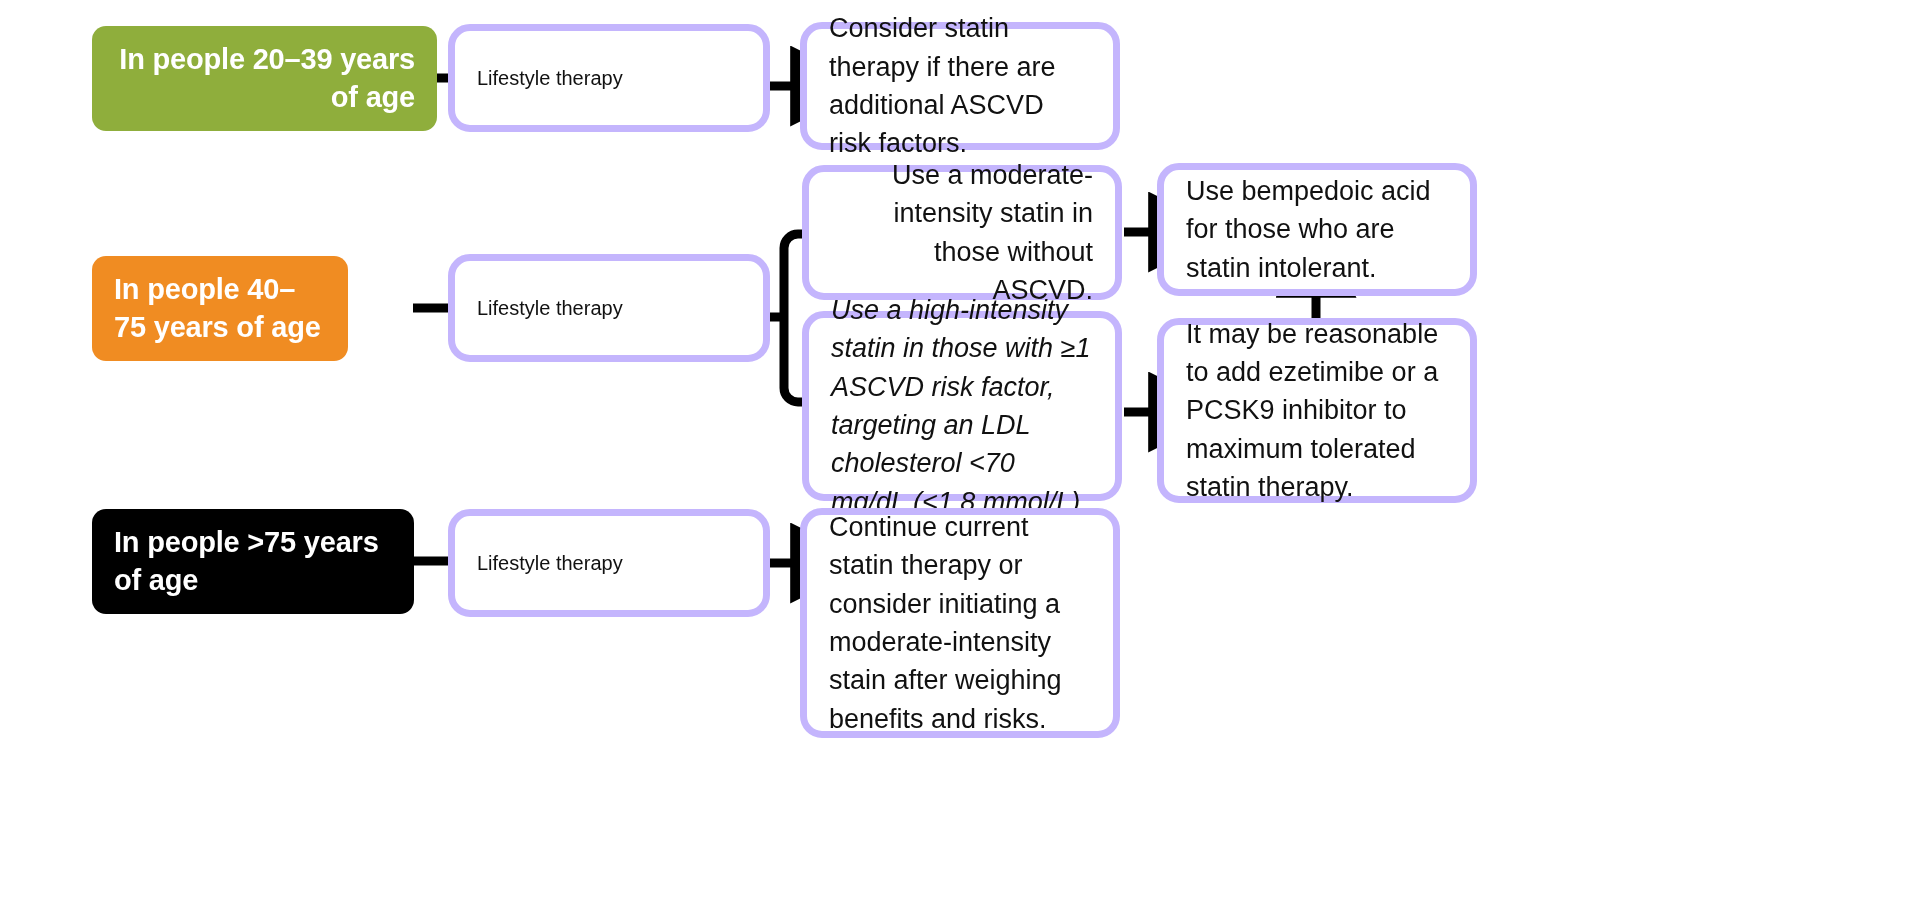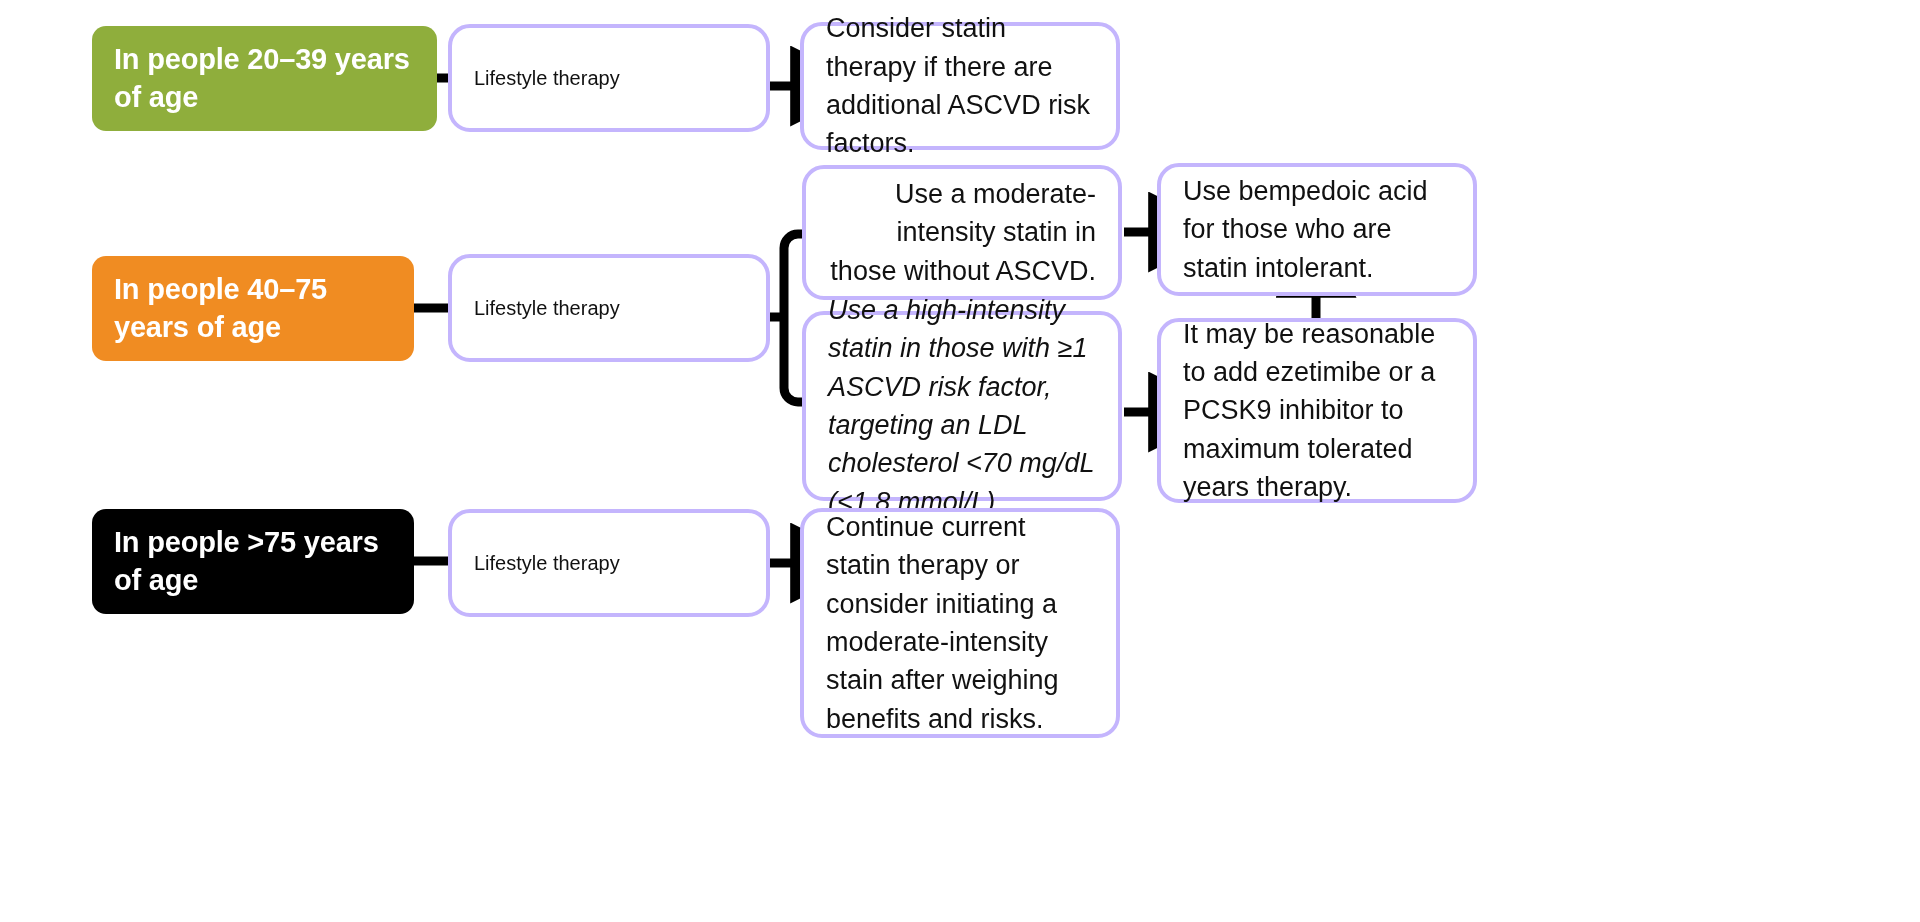--- a/index.html
+++ b/index.html
@@ -38,21 +38,21 @@
     padding: 0 22px;
     color: #ffffff;
     font-weight: bold;
     font-size: 29px;
     line-height: 1.28;
     letter-spacing: -0.2px;
   }
   
   .card {
     background: #ffffff;
-    border: 4px solid #c4b5fd;
+    border: 7px solid #c4b5fd;
     border-radius: 22px;
     padding: 4px 22px;
     color: #111111;
     font-size: 27px;
     line-height: 1.42;
   }
   .card.lifestyle {
     font-size: 20px;
   }
   .card .txt {
@@ -93,54 +93,54 @@
 
     <line x1="1124" y1="412" x2="1150" y2="412" stroke="#000" stroke-width="9" marker-end="url(#arrowR)"></line>
 
     <line x1="1316" y1="320" x2="1316" y2="296" stroke="#000" stroke-width="9" marker-end="url(#arrowU)"></line>
 
     <line x1="413" y1="561" x2="452" y2="561" stroke="#000" stroke-width="9"></line>
 
     <line x1="768" y1="563" x2="792" y2="563" stroke="#000" stroke-width="9" marker-end="url(#arrowR)"></line>
   </svg>
 
-  <div class="node pill" style="left:92px; top:26px; width:345px; height:105px; background:#8FAE3C;">
+  <div class="node pill" style="left:92px; top:26px; width:345px; height:105px; background:#8FAE3C;text-align:right;">
     <span class="txt">In people 20–39 years of age</span>
   </div>
 
   <div class="node card lifestyle" style="left:448px; top:24px; width:322px; height:108px;">
     <span class="txt">Lifestyle therapy</span>
   </div>
 
   <div class="node card" style="left:800px; top:22px; width:320px; height:128px;">
     <span class="txt">Consider statin therapy if there are additional ASCVD risk factors.</span>
   </div>
 
-  <div class="node pill" style="left:92px; top:256px; width:322px; height:105px; background:#F08C22;">
+  <div class="node pill" style="left:92px; top:256px; width:256px; height:105px; background:#F08C22;">
     <span class="txt">In people 40–75 years of age</span>
   </div>
 
   <div class="node card lifestyle" style="left:448px; top:254px; width:322px; height:108px;">
     <span class="txt">Lifestyle therapy</span>
   </div>
 
   <div class="node card" style="left:802px; top:165px; width:320px; height:135px;text-align:right;">
     <span class="txt">Use a moderate-intensity statin in those without ASCVD.</span>
   </div>
 
   <div class="node card" style="left:802px; top:311px; width:320px; height:190px;font-style:italic;">
     <span class="txt">Use a high-intensity statin in those with ≥1 ASCVD risk factor, targeting an LDL cholesterol &lt;70 mg/dL (&lt;1.8 mmol/L).</span>
   </div>
 
   <div class="node card" style="left:1157px; top:163px; width:320px; height:133px;">
     <span class="txt">Use bempedoic acid for those who are statin intolerant.</span>
   </div>
 
   <div class="node card" style="left:1157px; top:318px; width:320px; height:185px;">
-    <span class="txt">It may be reasonable to add ezetimibe or a PCSK9 inhibitor to maximum tolerated years therapy.</span>
+    <span class="txt">It may be reasonable to add ezetimibe or a PCSK9 inhibitor to maximum tolerated statin therapy.</span>
   </div>
 
   <div class="node pill" style="left:92px; top:509px; width:322px; height:105px; background:#000000;">
     <span class="txt">In people &gt;75 years of age</span>
   </div>
 
   <div class="node card lifestyle" style="left:448px; top:509px; width:322px; height:108px;">
     <span class="txt">Lifestyle therapy</span>
   </div>
 

